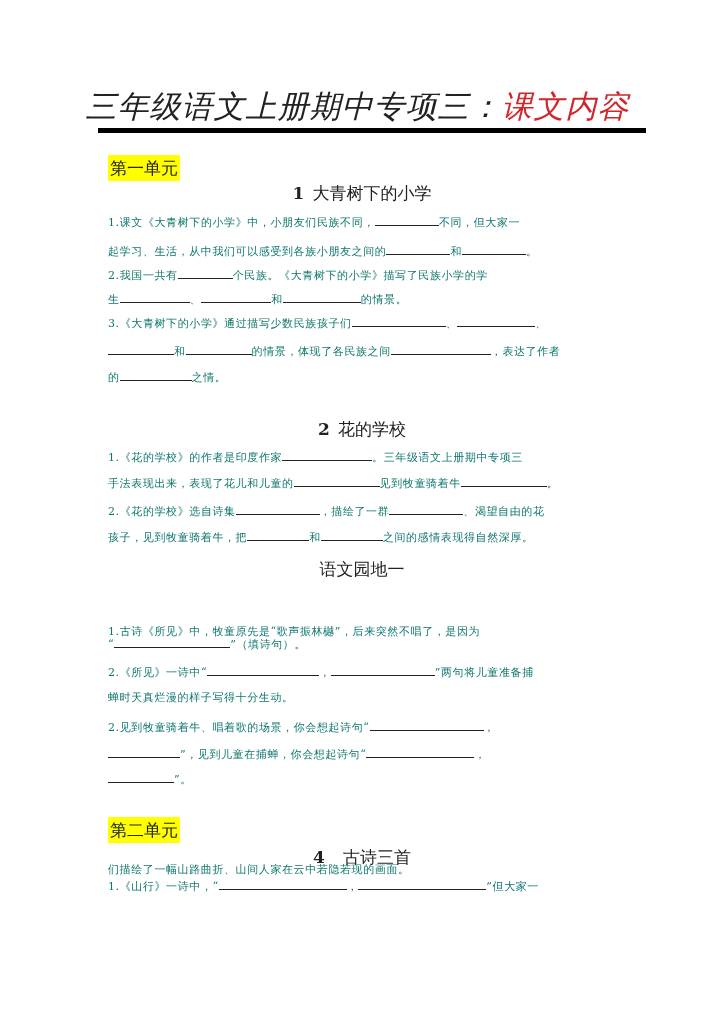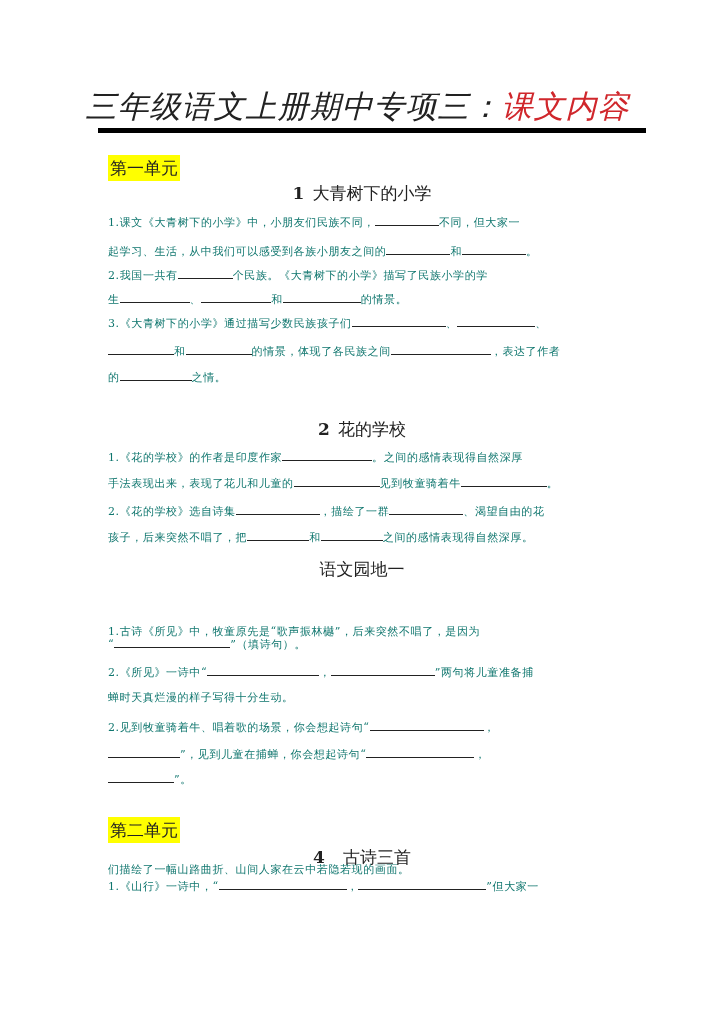--- a/index.html
+++ b/index.html
@@ -26,24 +26,24 @@
 
 <div class="line" style="top:211px"><span>1.课文《大青树下的小学》中，小朋友们民族不同，</span><span class="blank" style="width:64px"></span><span>不同，但大家一</span></div>
 <div class="line" style="top:240px"><span>起学习、生活，从中我们可以感受到各族小朋友之间的</span><span class="blank" style="width:64px"></span><span>和</span><span class="blank" style="width:64px"></span><span>。</span></div>
 <div class="line" style="top:264px"><span>2.我国一共有</span><span class="blank" style="width:55px"></span><span>个民族。《大青树下的小学》描写了民族小学的学</span></div>
 <div class="line" style="top:288px"><span>生</span><span class="blank" style="width:70px"></span><span>、</span><span class="blank" style="width:70px"></span><span>和</span><span class="blank" style="width:78px"></span><span>的情景。</span></div>
 <div class="line" style="top:312px"><span>3.《大青树下的小学》通过描写少数民族孩子们</span><span class="blank" style="width:94px"></span><span>、</span><span class="blank" style="width:78px"></span><span>、</span></div>
 <div class="line" style="top:340px"><span class="blank" style="width:66px"></span><span>和</span><span class="blank" style="width:66px"></span><span>的情景，体现了各民族之间</span><span class="blank" style="width:100px"></span><span>，表达了作者</span></div>
 <div class="line" style="top:366px"><span>的</span><span class="blank" style="width:72px"></span><span>之情。</span></div>
 
 <div class="lesson" style="top:418px"><b>2</b><span>花的学校</span></div>
-<div class="line" style="top:446px"><span>1.《花的学校》的作者是印度作家</span><span class="blank" style="width:90px"></span><span>。之间的感情表现得自然深厚</span></div>
+<div class="line" style="top:446px"><span>1.《花的学校》的作者是印度作家</span><span class="blank" style="width:90px"></span><span>。三年级语文上册期中专项三</span></div>
 <div class="line" style="top:472px"><span>手法表现出来，表现了花儿和儿童的</span><span class="blank" style="width:86px"></span><span>见到牧童骑着牛</span><span class="blank" style="width:86px"></span><span>。</span></div>
 <div class="line" style="top:500px"><span>2.《花的学校》选自诗集</span><span class="blank" style="width:84px"></span><span>，描绘了一群</span><span class="blank" style="width:74px"></span><span>、渴望自由的花</span></div>
-<div class="line" style="top:526px"><span>孩子，后来突然不唱了，把</span><span class="blank" style="width:62px"></span><span>和</span><span class="blank" style="width:62px"></span><span>之间的感情表现得自然深厚。</span></div>
+<div class="line" style="top:526px"><span>孩子，见到牧童骑着牛，把</span><span class="blank" style="width:62px"></span><span>和</span><span class="blank" style="width:62px"></span><span>之间的感情表现得自然深厚。</span></div>
 
 <div class="lesson" style="top:558px"><span>语文园地一</span></div>
 <div class="line" style="top:622px"><span>1.古诗《所见》中，牧童原先是“歌声振林樾”，后来突然不唱了，是因为</span></div>
 <div class="line" style="top:633px"><span>“</span><span class="blank" style="width:116px"></span><span>”（填诗句）。</span></div>
 <div class="line" style="top:661px"><span>2.《所见》一诗中“</span><span class="blank" style="width:112px"></span><span>，</span><span class="blank" style="width:104px"></span><span>”两句将儿童准备捕</span></div>
 <div class="line" style="top:688px"><span>蝉时天真烂漫的样子写得十分生动。</span></div>
 <div class="line" style="top:716px"><span>2.见到牧童骑着牛、唱着歌的场景，你会想起诗句“</span><span class="blank" style="width:114px"></span><span>，</span></div>
 <div class="line" style="top:743px"><span class="blank" style="width:72px"></span><span>”，见到儿童在捕蝉，你会想起诗句“</span><span class="blank" style="width:108px"></span><span>，</span></div>
 <div class="line" style="top:768px"><span class="blank" style="width:66px"></span><span>”。</span></div>
 

